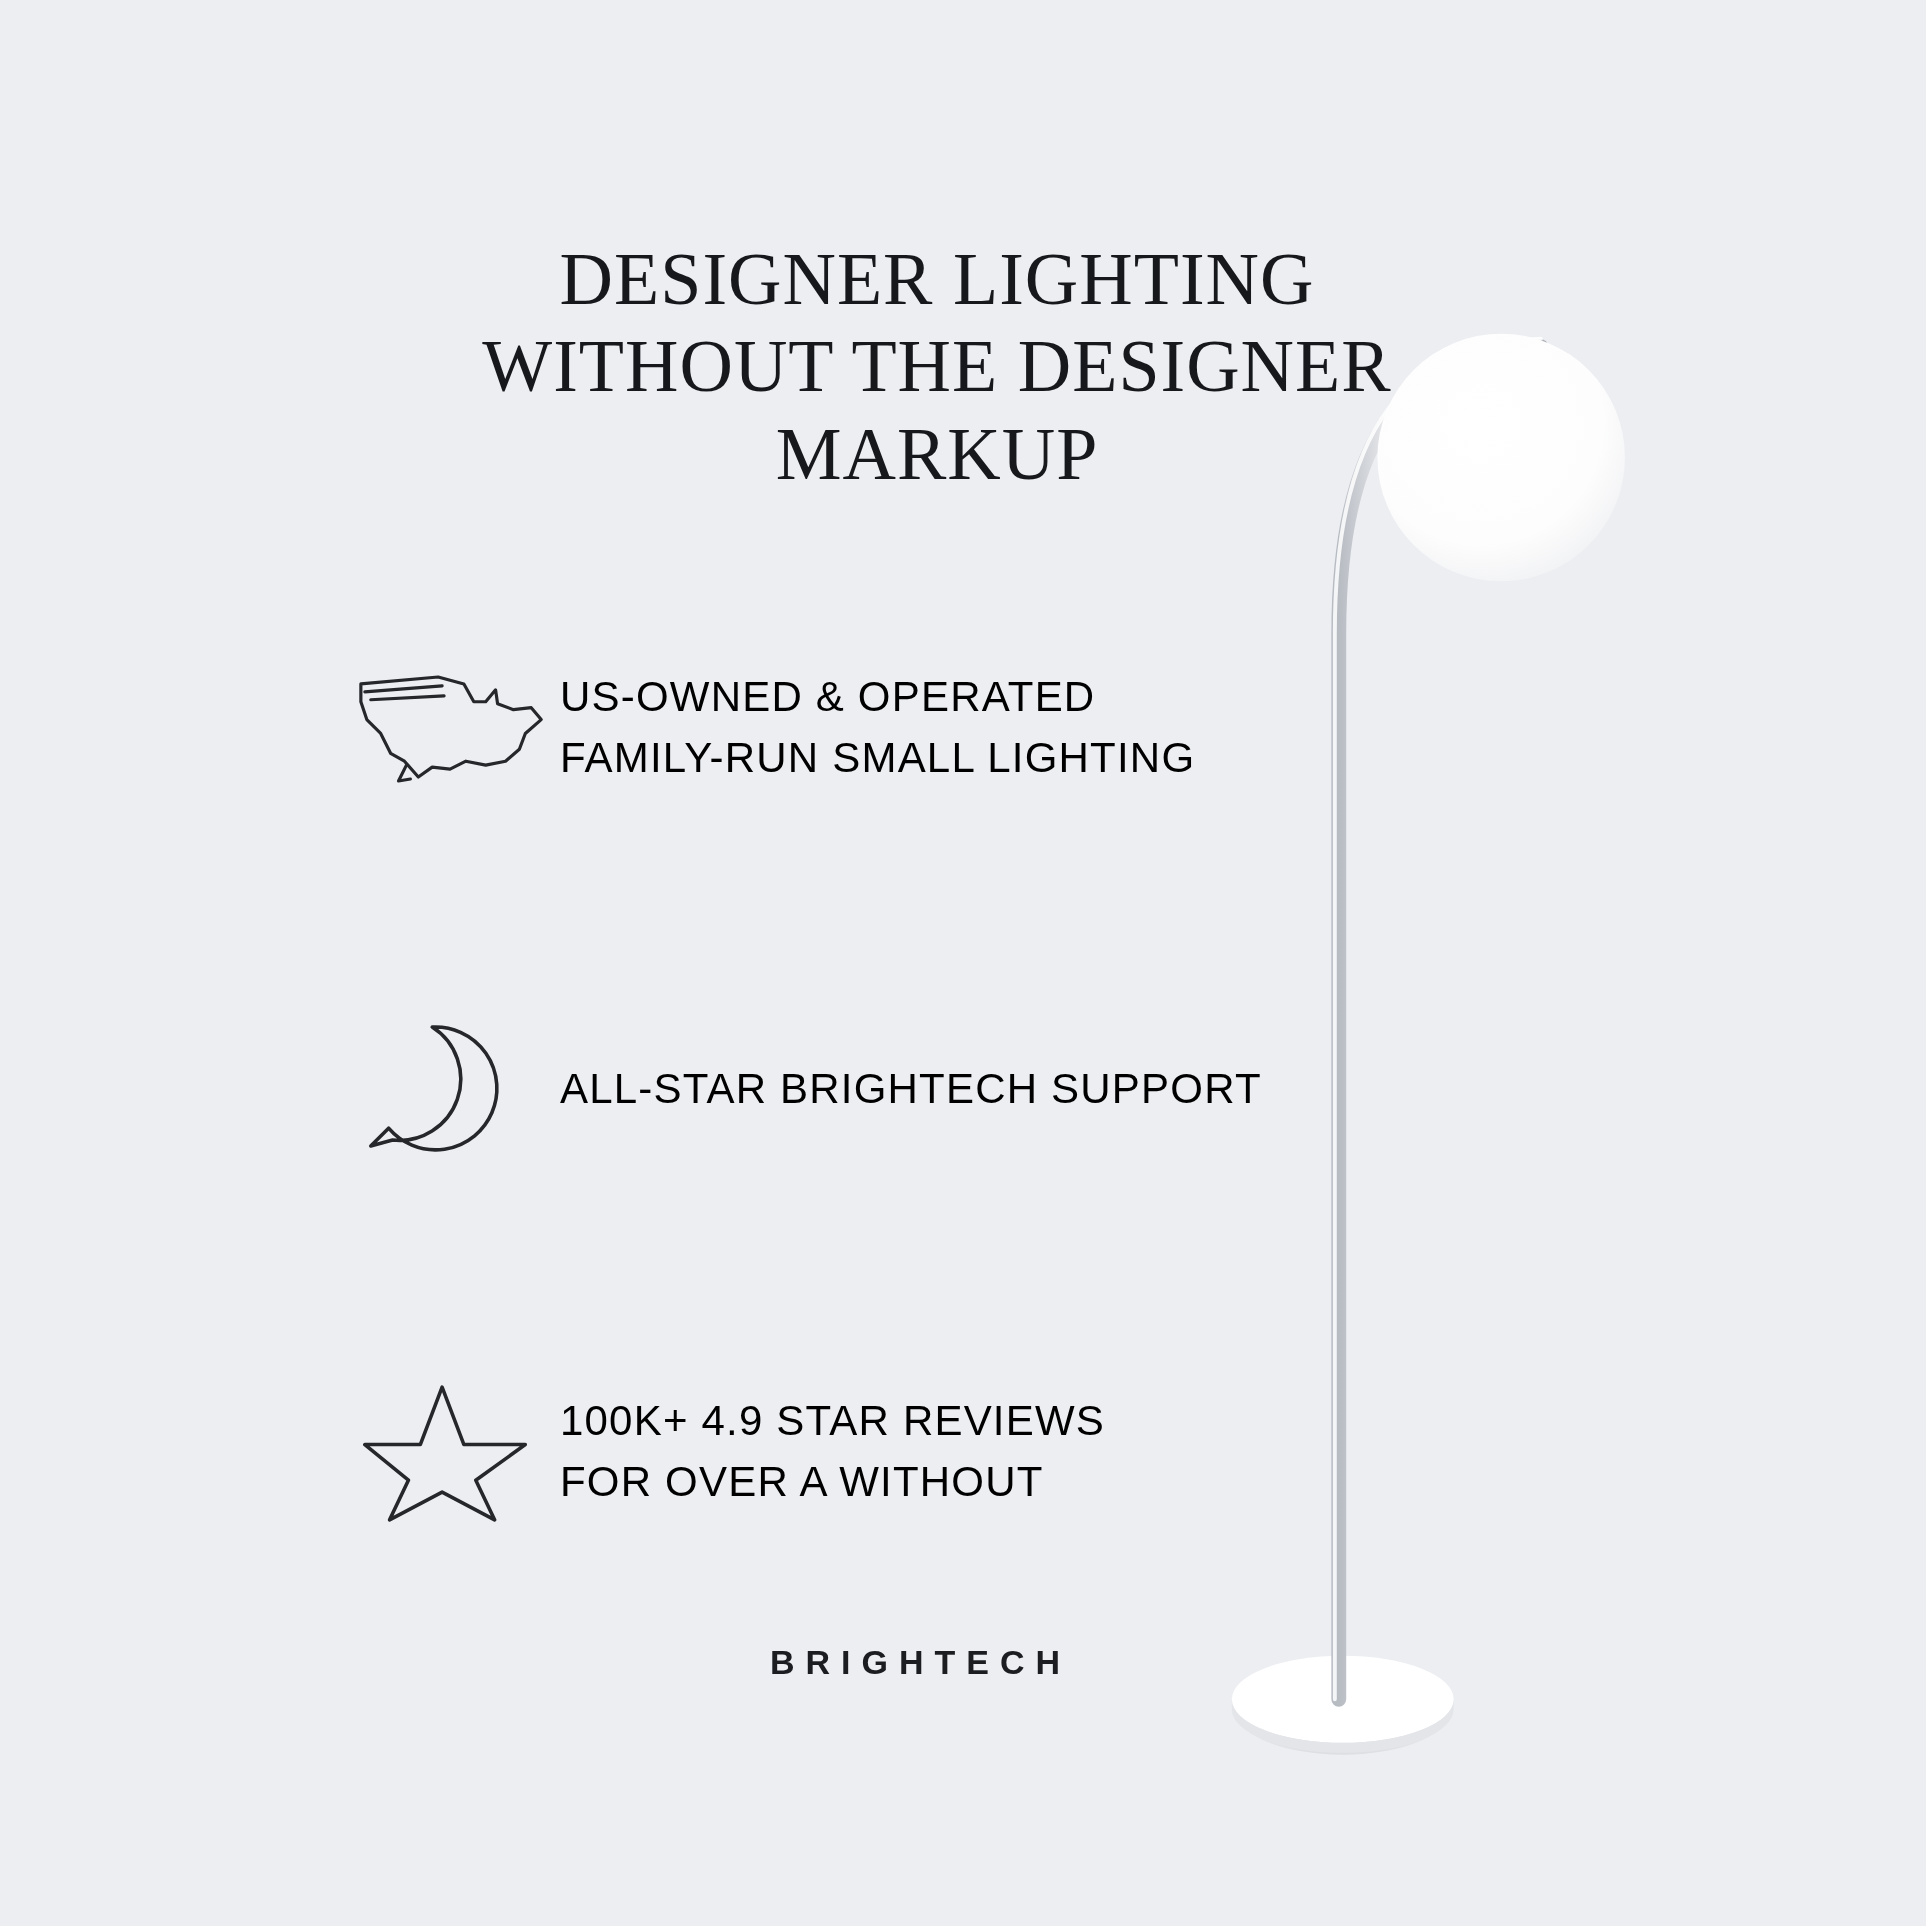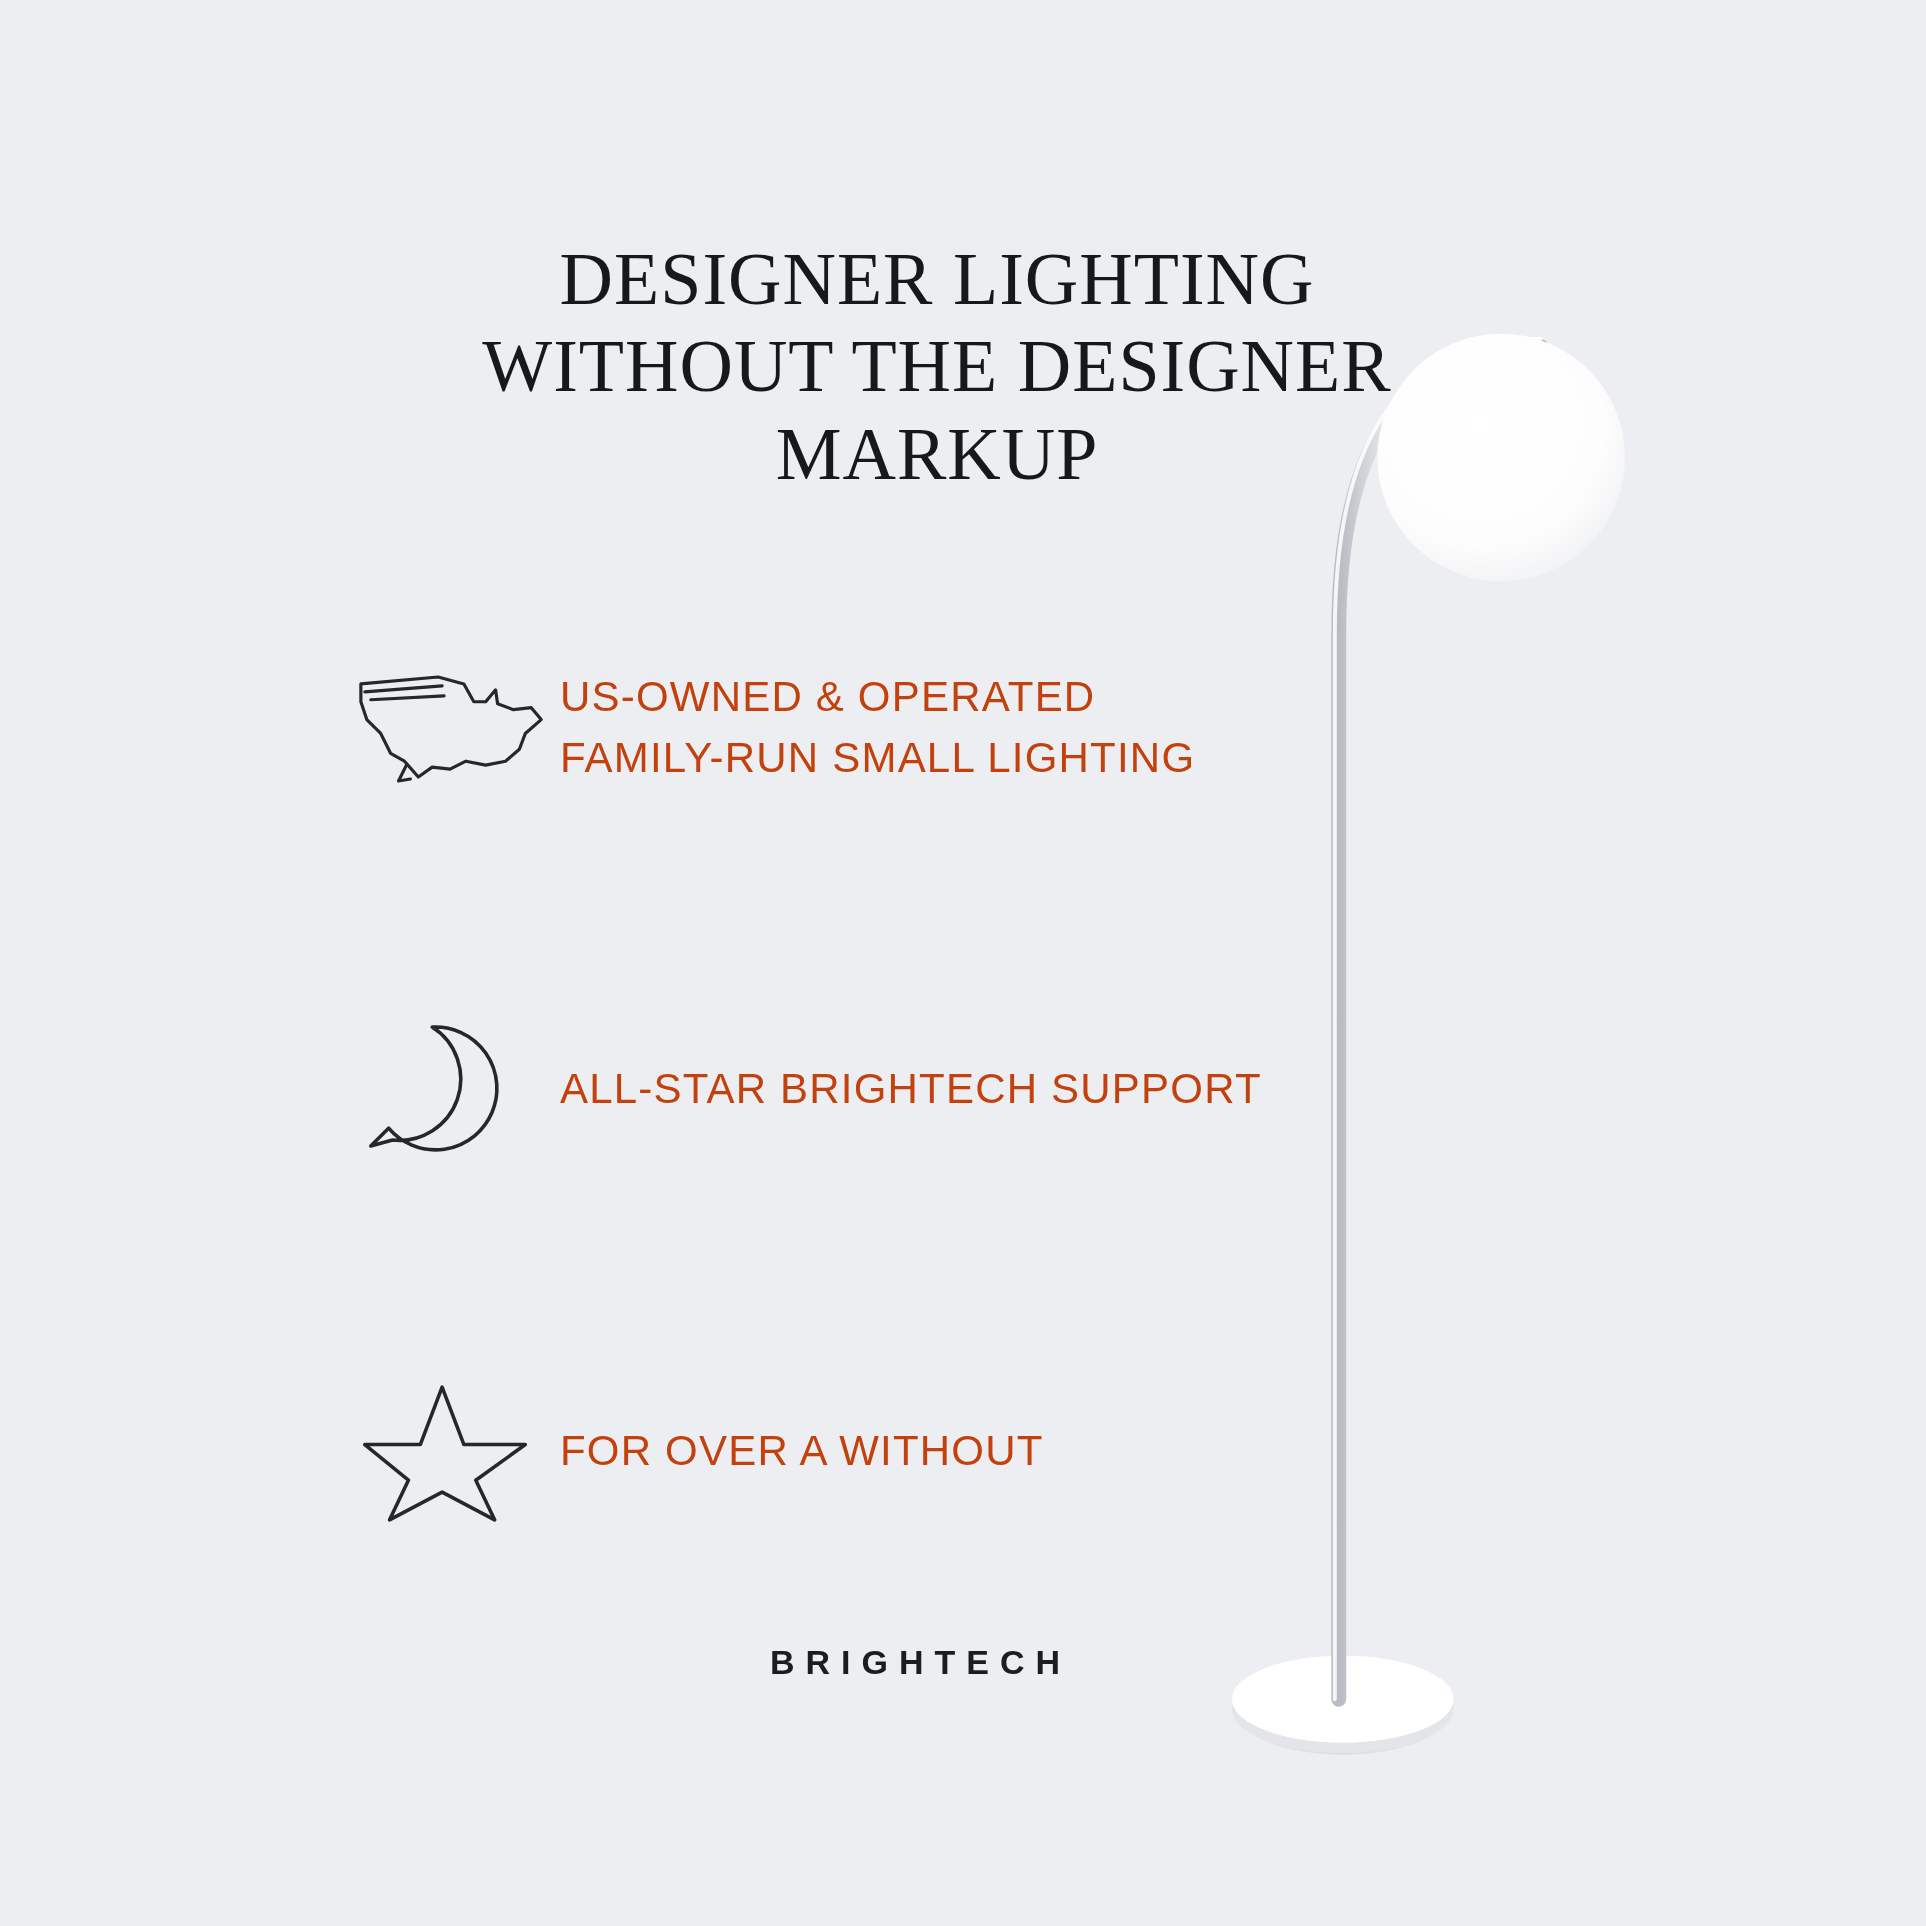--- a/index.html
+++ b/index.html
@@ -60,21 +60,21 @@
   }
   .feature-text {
     display: flex;
     flex-direction: column;
     justify-content: center;
   }
   .feature-line {
     font-family: "Liberation Sans", sans-serif;
     font-size: 42px;
     letter-spacing: 1.2px;
-    color: #c2410c;
+    color: #000000;
     line-height: 1.45;
     white-space: nowrap;
   }
 
   
   .brand {
     position: absolute;
     left: 770px;
     top: 1643px;
     font-family: "Liberation Sans", sans-serif;
@@ -171,20 +171,21 @@
       </div>
     </div>
 
     <div class="feature">
       <div class="feature-icon">
         <svg width="213" height="149" viewBox="0 0 215 150" xmlns="http://www.w3.org/2000/svg">
           <polygon points="78,8 100,66 162,66 112,102 131,142 78,114 25,142 44,102 0,66 56,66" transform="translate(18,2)" fill="none" stroke="#25272b" stroke-width="3.6" stroke-linejoin="round"></polygon>
         </svg>
       </div>
       <div class="feature-text">
+        <div class="feature-line">100K+ 4.9 STAR REVIEWS</div>
         <div class="feature-line">FOR OVER A WITHOUT</div>
       </div>
     </div>
 
   </div>
 
   <div class="brand">BRIGHTECH</div>
 
 </div>
 

